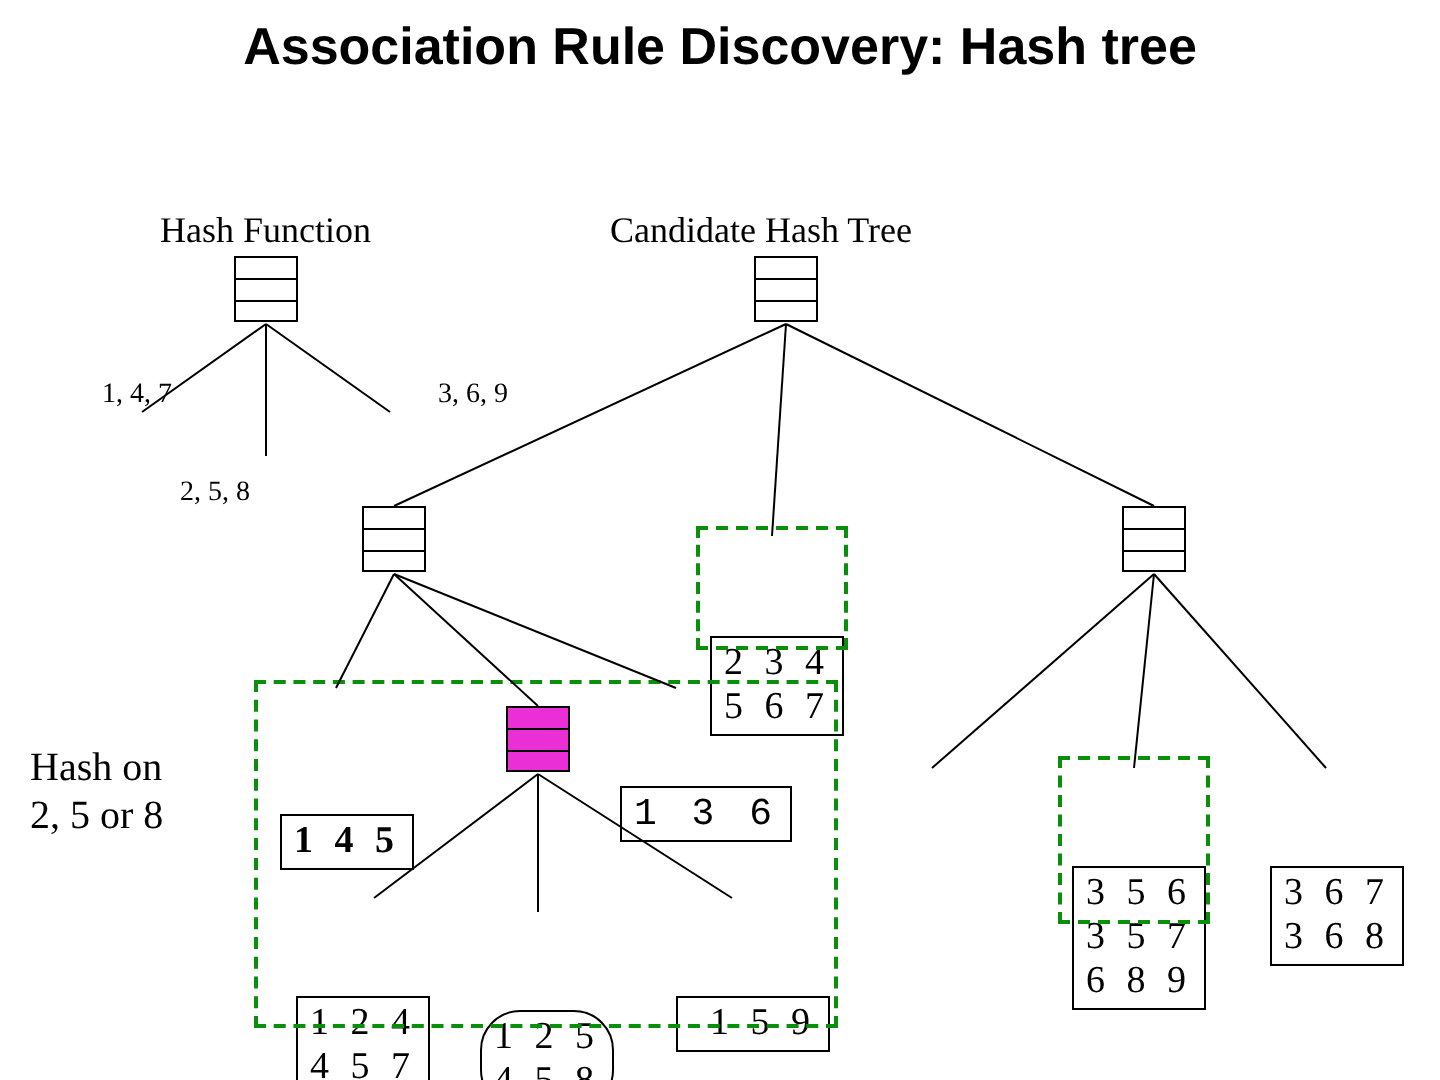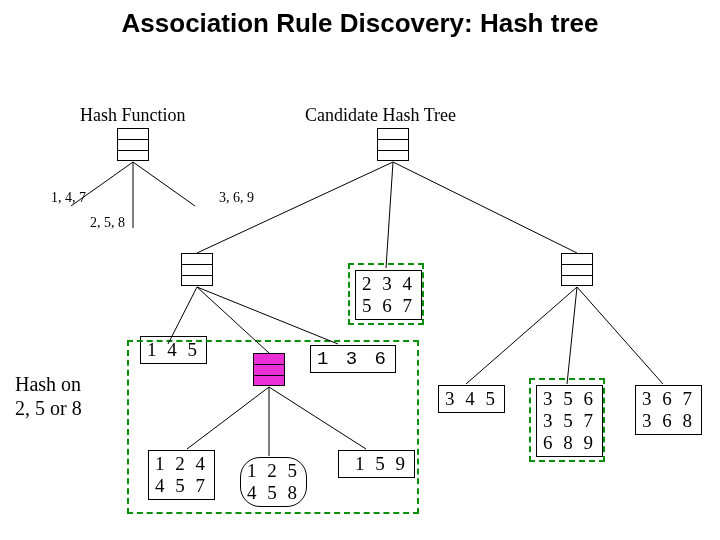--- a/index.html
+++ b/index.html
@@ -64,20 +64,21 @@
     position: absolute;
     border: 1px solid #000;
     background: rgba(255,255,255,0.9);
     padding: 2px 6px;
     font-size: 19px;
     line-height: 22px;
     letter-spacing: 3px;
     box-sizing: border-box;
     text-align: left;
     white-space: pre;
+    margin-top: 48px;
   }
   .dashed {
     position: absolute;
     border: 2px dashed #0a8f0a;
     box-sizing: border-box;
     pointer-events: none;
   }
   svg.lines {
     position: absolute;
     left: 0;
@@ -92,21 +93,21 @@
 
 <div class="stage">
 
   <div class="title">Association Rule Discovery: Hash tree</div>
 
   <div class="text" style="left:80px; top:105px;">Hash Function</div>
   <div class="text" style="left:305px; top:105px;">Candidate Hash Tree</div>
 
   <div class="text small" style="left:51px; top:190px;">1, 4, 7</div>
   <div class="text small" style="left:172px; top:190px;margin-left:47px;">3, 6, 9</div>
-  <div class="text small" style="left:90px; top:215px;">2, 5, 8</div>
+  <div class="text small" style="left:90px; top:239px;">2, 5, 8</div>
 
   <div class="text big" style="left:15px; top:372px; white-space:pre; line-height:24px;">Hash on
 2, 5 or 8</div>
 
   <div class="hashnode" style="left:117px; top:128px;">
     <div class="slot"></div>
       <div class="slot"></div>
       <div class="slot"></div>
   </div>
 
@@ -127,33 +128,32 @@
       <div class="slot"></div>
       <div class="slot"></div>
   </div>
 
   <div class="hashnode" style="left:253px; top:353px;">
     <div class="slot hl"></div>
       <div class="slot hl"></div>
       <div class="slot hl"></div>
   </div>
 
-  <div class="leafbox" style="left:140px; top:336px;">1 4 5</div>
+  <div class="leafbox" style="left:140px; top:359px;font-weight:bold;">1 4 5</div>
   <div class="leafbox" style="left:310px; top:345px;font-family:Liberation Mono, monospace;">1 3 6</div>
 
   <div class="leafbox" style="left:148px; top:450px;">1 2 4
 4 5 7</div>
   <div class="leafbox" style="left:240px; top:457px;border-radius:20px;">1 2 5
 4 5 8</div>
   <div class="leafbox" style="left:338px; top:450px;padding-left:16px;">1 5 9</div>
 
   <div class="leafbox" style="left:355px; top:270px;">2 3 4
 5 6 7</div>
 
-  <div class="leafbox" style="left:438px; top:385px;">3 4 5</div>
   <div class="leafbox" style="left:536px; top:385px;">3 5 6
 3 5 7
 6 8 9</div>
   <div class="leafbox" style="left:635px; top:385px;">3 6 7
 3 6 8</div>
 
   <div class="dashed" style="left:348px; top:263px; width:76px; height:62px;"></div>
   <div class="dashed" style="left:529px; top:378px; width:76px; height:84px;"></div>
   <div class="dashed" style="left:127px; top:340px; width:292px; height:174px;"></div>
 

